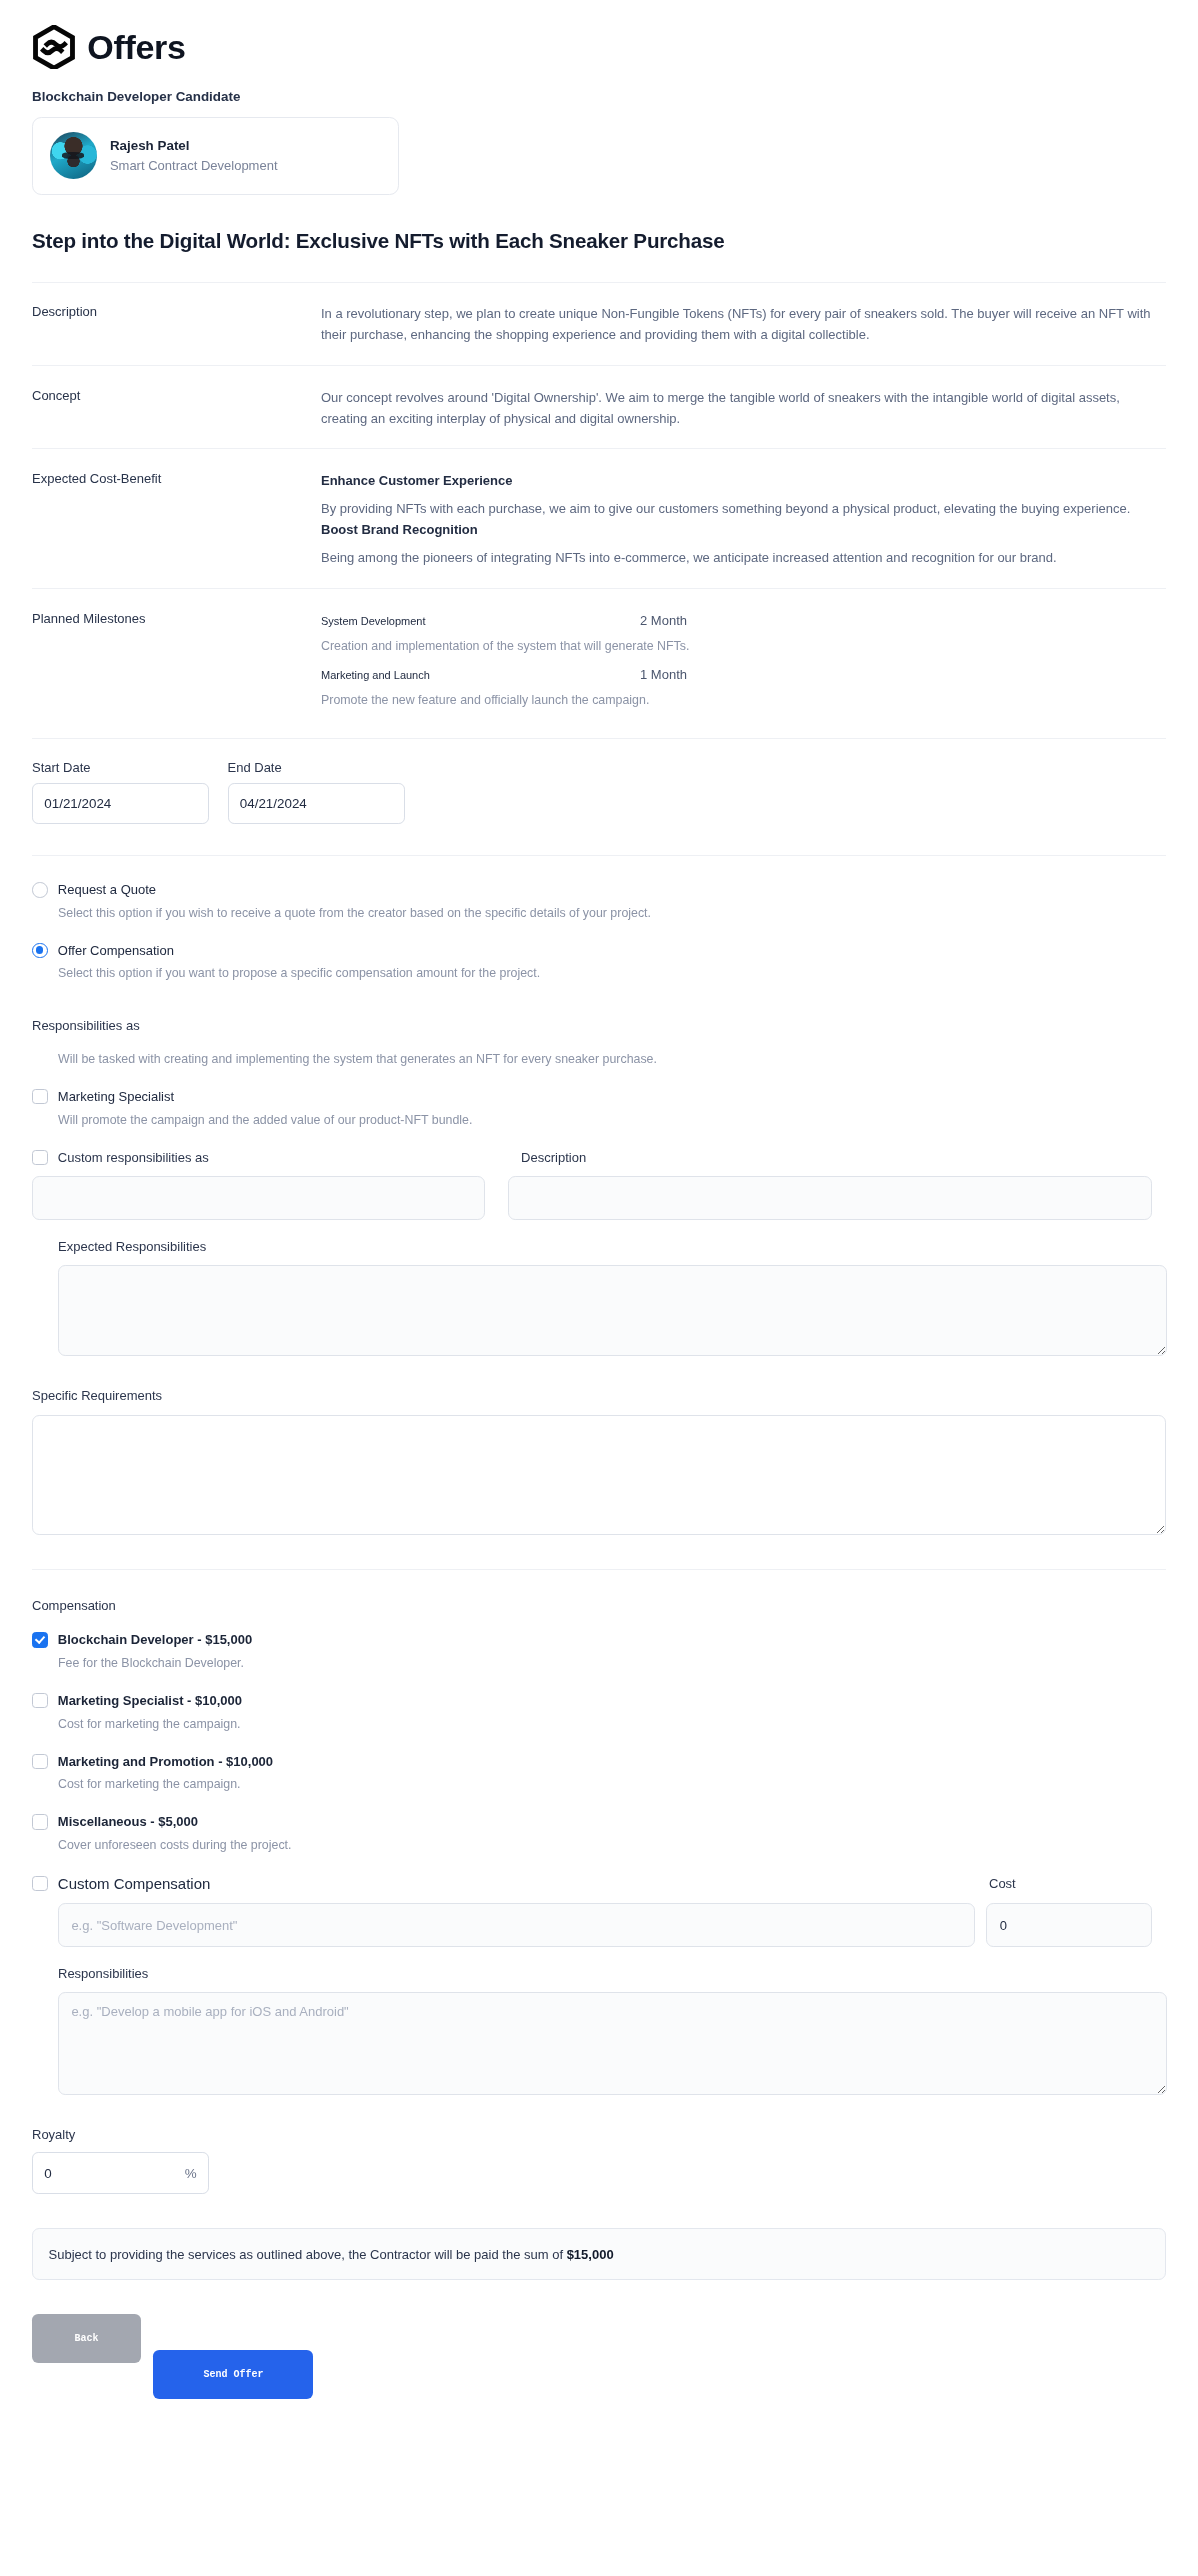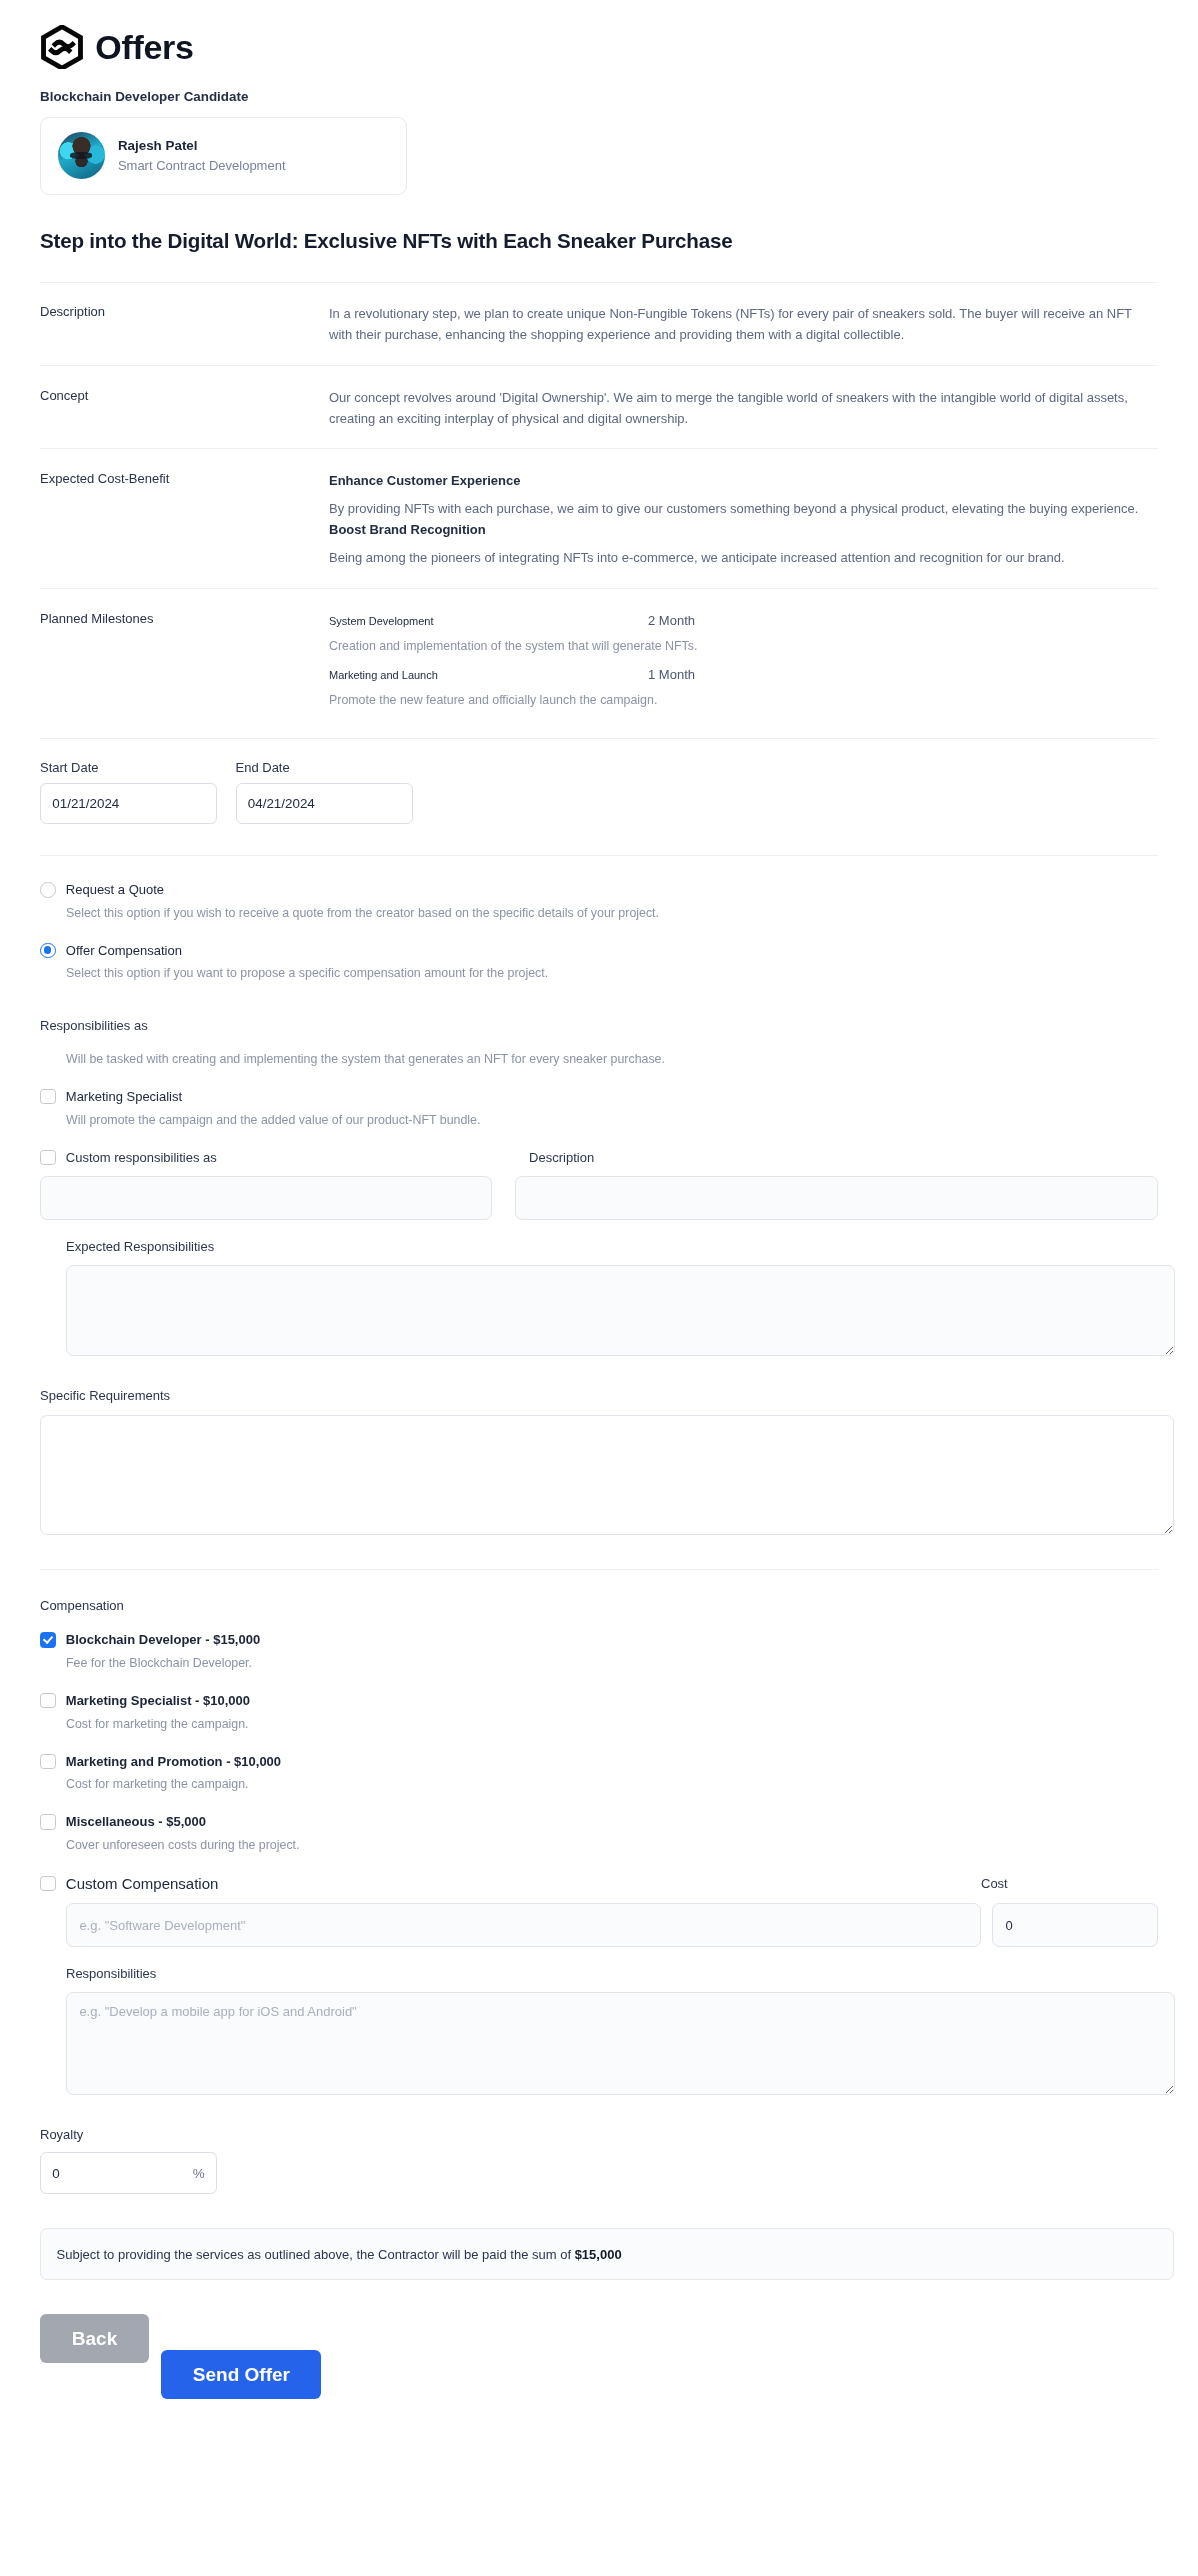--- a/index.html
+++ b/index.html
@@ -5,21 +5,21 @@
   * { box-sizing: border-box; margin: 0; padding: 0; }
   html, body {
     width: 1198px;
     background: #ffffff;
     font-family: "Liberation Sans", sans-serif;
     color: #1f2a44;
     -webkit-font-smoothing: antialiased;
   }
   body { padding: 0 0 20.6px 0; }
 
-  .page { width: 1198px; padding: 0 40px; }
+  .page { width: 1198px; padding: 0 32px; }
 
   
   .app-header {
     display: flex;
     align-items: center;
     gap: 11.3px;
     padding: 25px 0 19.6px 0;
   }
   .logo-mark { width: 44px; height: 44px; flex: none; display:block; }
   .app-title {
@@ -255,22 +255,22 @@
     padding: 17.5px 15.5px;
     font-size: 13px;
     color: #2b354c;
   }
   .summary-box b { font-weight: 700; color: #121a2b; }
 
   
   .footer-actions { display: flex; gap: 12.4px; margin-top: 34px; }
   .btn {
     border: none; border-radius: 6.2px;
-    font-family: Liberation Sans, sans-serif;
-    font-size: 19px; font-weight: 700; color: #fff;
+    font-family: Liberation Mono, monospace;
+    font-size: 10px; font-weight: 700; color: #fff;
     cursor: pointer;
     height: 49px;
   }
   .btn-back { background: #a3a7b0; width: 109px; }
   .btn-send { background: #2563eb; width: 160px; margin-top: 36px; }
 </style>
 </head>
 <body>
 
 <div class="page">

